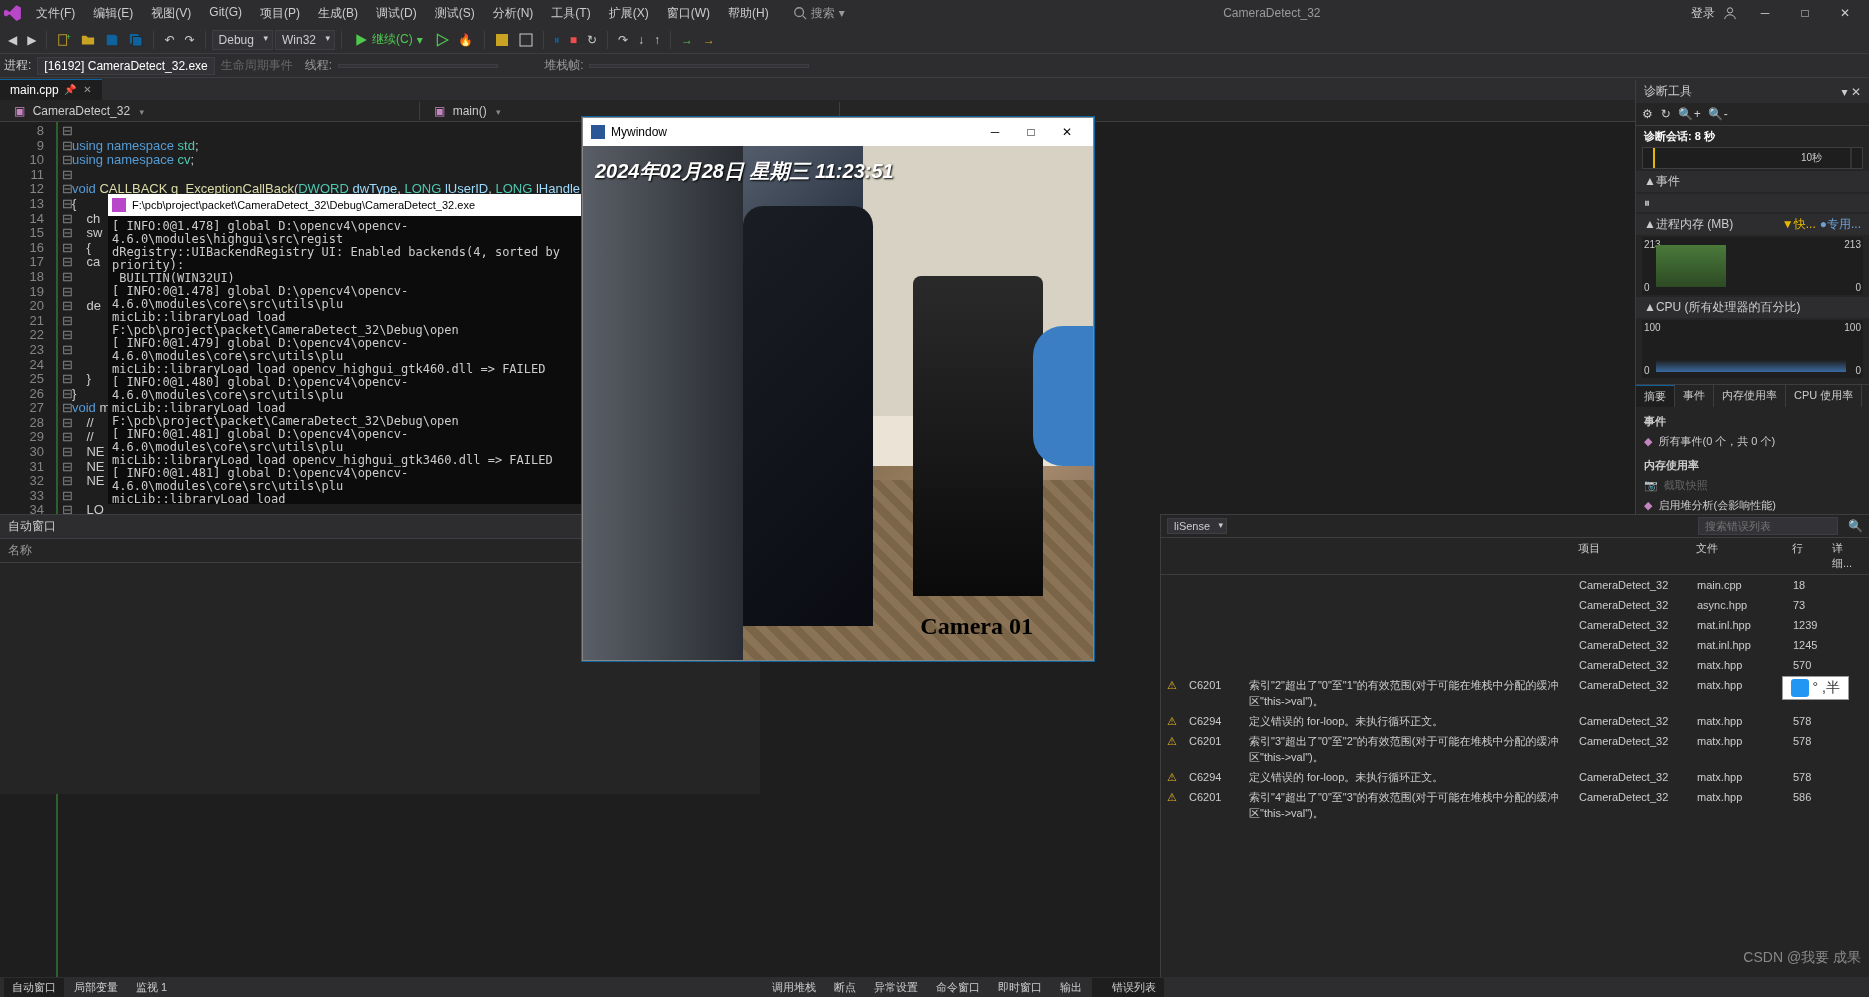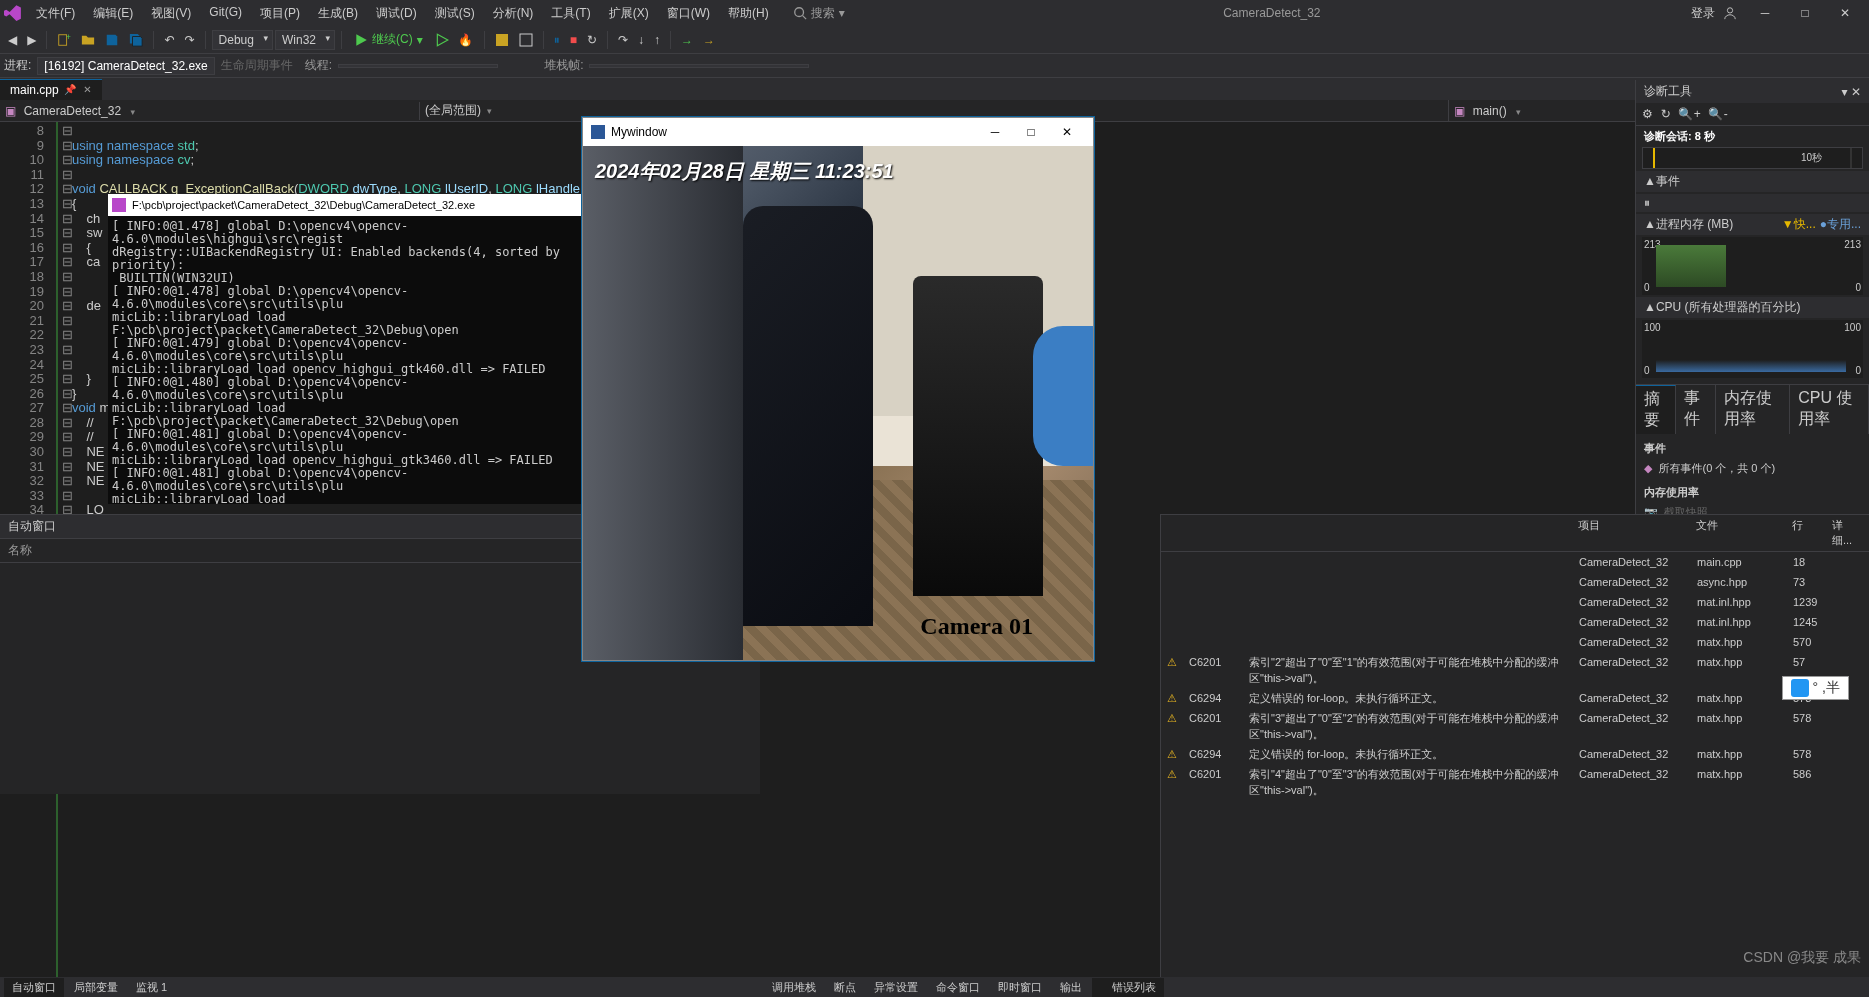--- a/index.html
+++ b/index.html
@@ -30,21 +30,21 @@
   .process-val { background: #333337; border: 1px solid #3e3e42; padding: 1px 6px; color: #fff; }
   
   
   .tab-bar { height: 22px; background: #2d2d30; display: flex; align-items: center; }
   .tab { padding: 3px 10px; background: #1e1e1e; color: #fff; border-top: 1px solid #0e639c; display: flex; align-items: center; gap: 6px; }
   .tab-close { color: #999; font-size: 10px; }
   .tab-pin { color: #999; font-size: 10px; }
   
   
   .nav-bar { height: 22px; background: #252526; display: flex; align-items: center; border-bottom: 1px solid #3e3e42; }
-  .nav-item { padding: 2px 5px; color: #ccc; border-right: 1px solid #3e3e42; position: relative; }
+  .nav-item { padding: 2px 14px; color: #ccc; border-right: 1px solid #3e3e42; position: relative; }
   .nav-item.wide { flex: 1; }
   .nav-item.dd::after { content: '▾'; font-size: 9px; margin-left: 6px; color: #888; }
   .nav-item .cube { color: #c586c0; margin-right: 4px; }
   
   
   .main-area { display: flex; position: absolute; top: 122px; left: 0; right: 0; bottom: 0; }
   
   
   .editor-pane { flex: 1; display: flex; flex-direction: column; background: #1e1e1e; position: relative; }
   .editor { display: flex; flex: 1; overflow: hidden; }
@@ -105,21 +105,21 @@
   .diag-session { padding: 3px 8px; font-weight: bold; color: #fff; font-size: 11px; }
   .diag-timeline { height: 22px; background: #1e1e1e; margin: 0 6px; position: relative; border: 1px solid #3e3e42; }
   .diag-timeline .marker { position: absolute; top: 0; height: 100%; width: 2px; background: #e6b800; }
   .diag-timeline .tl-label { position: absolute; top: 3px; font-size: 10px; color: #ccc; }
   .diag-section { padding: 2px 8px; color: #ccc; background: #2d2d30; margin-top: 2px; display: flex; align-items: center; }
   .diag-section .sp { flex: 1; }
   .diag-graph { height: 58px; background: #1e1e1e; margin: 2px 6px; position: relative; }
   .diag-graph .gval { position: absolute; font-size: 10px; color: #ccc; }
   .graph-fill { position: absolute; left: 14px; top: 8px; width: 70px; height: 42px; background: linear-gradient(180deg, #4a7a3a, #2d4a24); }
   .graph-line { position: absolute; left: 14px; bottom: 6px; width: 190px; height: 12px; background: linear-gradient(180deg, transparent, #3a6aa0); }
-  .diag-tabs { display: flex; border-top: 1px solid #3e3e42; margin-top: 6px; font-size: 16px; }
+  .diag-tabs { display: flex; border-top: 1px solid #3e3e42; margin-top: 6px; font-size: 11px; }
   .diag-tab { padding: 3px 8px; color: #ccc; border-right: 1px solid #3e3e42; }
   .diag-tab.active { background: #1e1e1e; border-top: 1px solid #0e639c; }
   .diag-list { padding: 4px 8px; font-size: 11px; color: #ccc; line-height: 20px; }
   .diag-list .row { display: flex; align-items: center; gap: 6px; }
   .diag-list .ficon { color: #c586c0; }
   
   
   .error-panel { position: absolute; right: 0; top: 514px; width: 709px; bottom: 20px; background: #252526; border-left: 1px solid #3e3e42; border-top: 1px solid #3e3e42; }
   .error-toolbar { display: flex; align-items: center; padding: 2px 6px; border-bottom: 1px solid #3e3e42; gap: 10px; }
   .error-toolbar .dd { background: #333337; border: 1px solid #3e3e42; padding: 1px 16px 1px 6px; position: relative; font-size: 11px; }
@@ -276,21 +276,20 @@
     <span class="tab-pin">📌</span>
     <span class="tab-close">✕</span>
   </div>
 </div>
 
 <div class="nav-bar">
   <div class="nav-item dd" style="width:420px">
     <span class="cube">▣</span>
     <span>CameraDetect_32</span>
   </div>
-  <div class="nav-item dd wide">(全局范围)</div>
   <div class="nav-item dd" style="width:420px">
     <span class="cube">▣</span>
     <span>main()</span>
   </div>
 </div>
 
 <div class="main-area">
   <div class="editor-pane">
     <div class="editor">
       <div class="gutter" id="gutter">
@@ -460,20 +459,26 @@
       </div>
     <div style="font-weight:bold;margin-top:4px">CPU 使用率</div>
     <div class="row">
         <span style="color:#ccc">●</span>
         <span>记录 CPU 配置文件</span>
       </div>
   </div>
 </div>
 
 <div class="error-panel">
+  <div class="error-toolbar">
+    <div class="dd">liSense</div>
+    <div class="search"></div>
+    <input placeholder="搜索错误列表" style="">
+    <span>🔍</span>
+  </div>
   <div class="error-header">
     <div class="eh-col" style="width:22px"></div>
     <div class="eh-col" style="width:60px"></div>
     <div class="eh-col" style="width:330px"></div>
     <div class="eh-col" style="width:118px">项目</div>
     <div class="eh-col" style="width:96px">文件</div>
     <div class="eh-col" style="width:40px">行</div>
     <div class="eh-col">详细...</div>
   </div>
   <div class="error-rows" id="errorrows">

